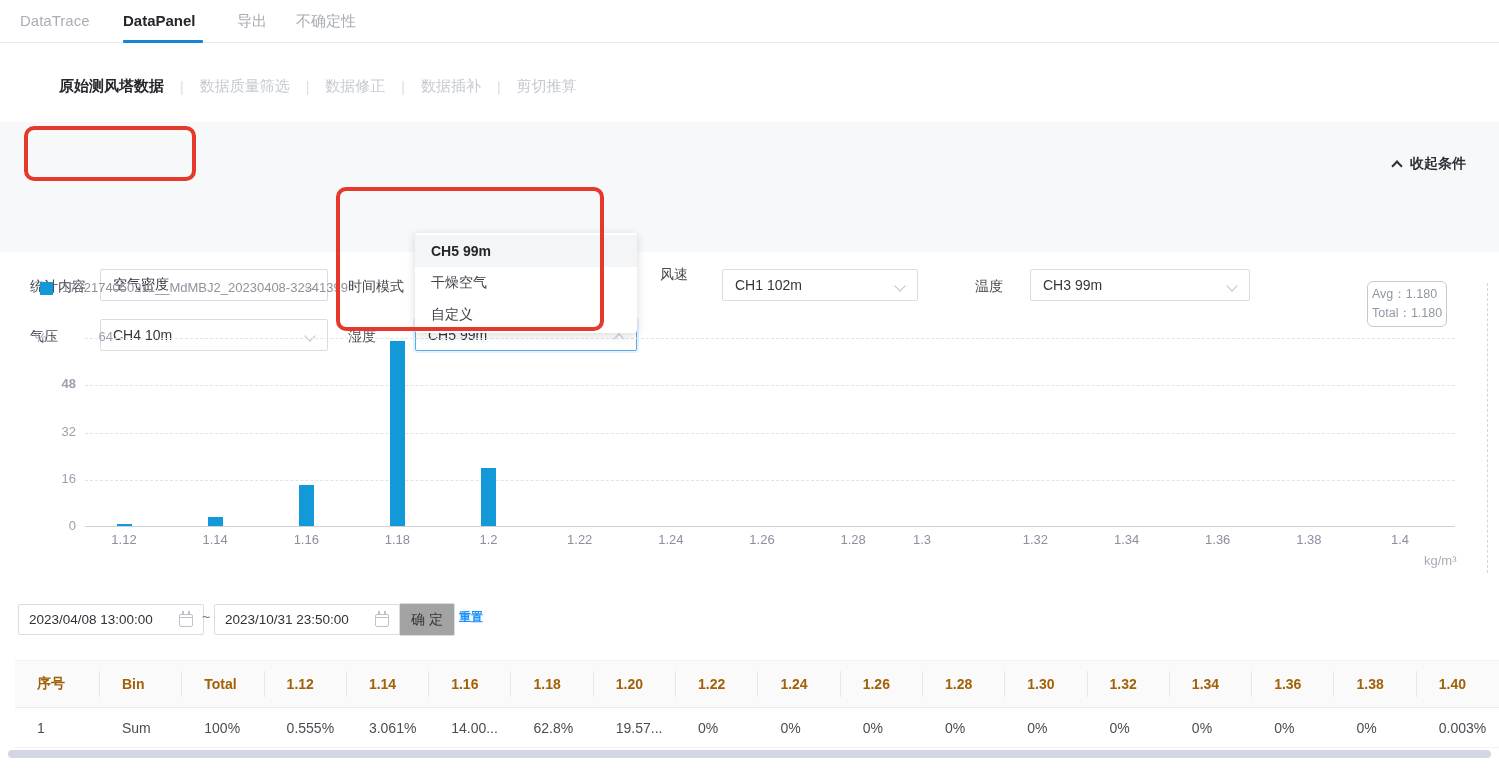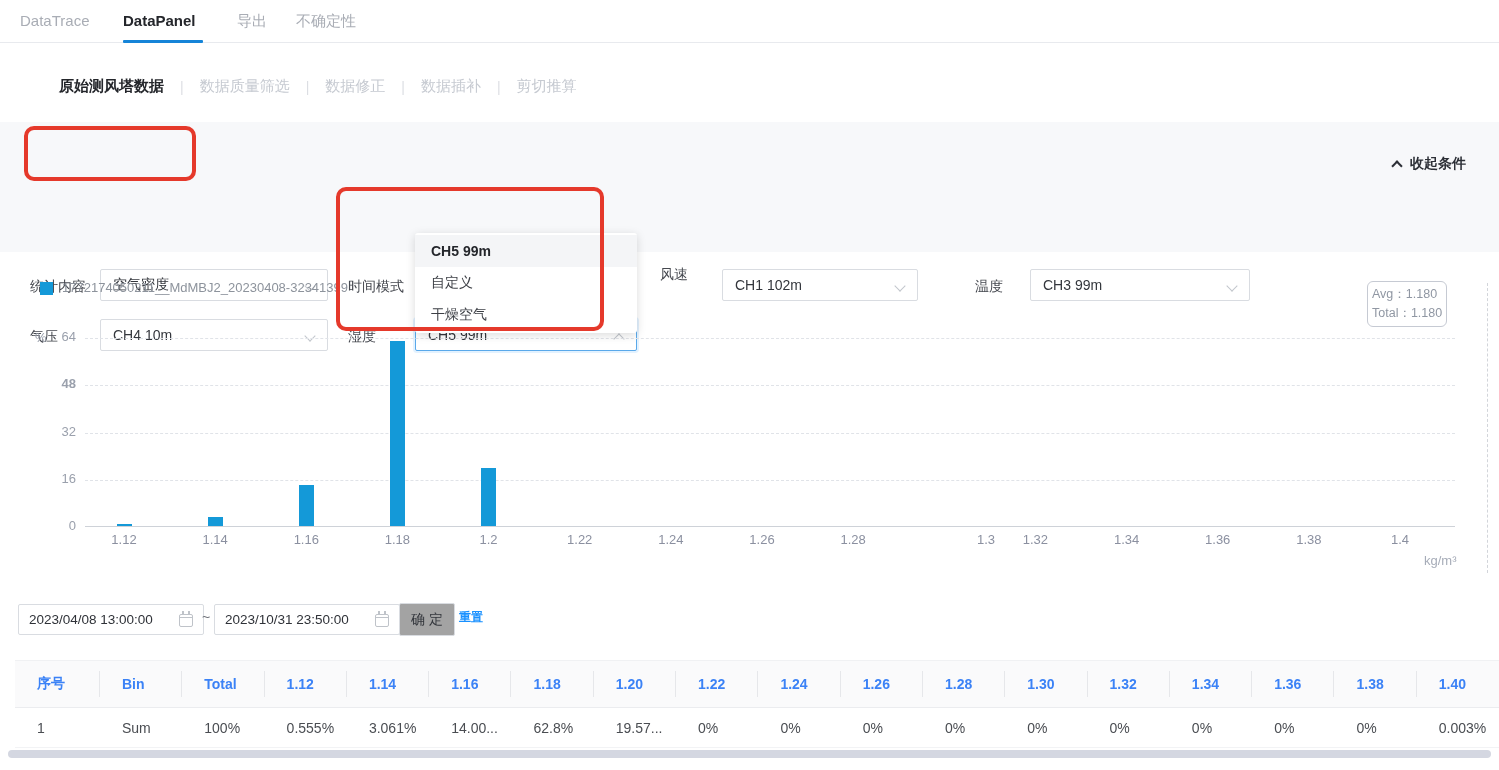--- a/index.html
+++ b/index.html
@@ -70,21 +70,21 @@
   .reset-link { position:absolute; left:459px; top:609px; font-size:12px; font-weight:bold; color:#1890ff; cursor:pointer; }
 
   
   .dtable { position:absolute; left:15px; top:660px; width:1484px; }
   .trow { display:flex; width:100%; }
   .trow.head { height:48px; background:#fafafb; border-top:1px solid #f0f1f3; border-bottom:1px solid #ebecef; }
   .trow.body { height:40px; background:#fff; border-bottom:1px solid #f2f3f5; }
   .tcell { display:flex; align-items:center; padding-left:22px; font-size:14px; overflow:hidden; white-space:nowrap; position:relative; }
   .tcell:first-child { width:85px; flex:none; }
   .tcell:not(:first-child) { flex:1; }
-  .head .tcell { color:#3b82f6; font-weight:bold; }
+  .head .tcell { color:#a16207; font-weight:bold; }
   .head .tcell:not(:last-child)::after { content:''; position:absolute; right:0; top:10px; bottom:10px; border-right:1px solid #e6e7ea; }
   .body .tcell { color:#4a4d52; }
   .hscrollbar { position:absolute; left:8px; top:750px; width:1483px; height:8px; border-radius:4px; background:#d4d7e1; cursor:grab; }
 </style>
 </head>
 <body>
 
 <div class="page">
 
   <div class="topbar">
@@ -145,22 +145,22 @@
     </div>
   </div>
 
   <div class="collapse-link">
     <span class="cchev"></span>
     <span>收起条件</span>
   </div>
 
   <div class="dropdown">
       <div class="dd-item selected">CH5 99m</div>
+      <div class="dd-item">干燥空气</div>
       <div class="dd-item">自定义</div>
-      <div class="dd-item">干燥空气</div>
     </div>
 
   <div class="red-rect r1"></div>
   <div class="red-rect r2"></div>
 
   <div class="chart">
     <span class="legend-swatch" style="background: rgb(20, 153, 216);"></span>
     <span class="legend-text">1772174050211__MdMBJ2_20230408-32341399</span>
     <div class="stat-box">
       <div>Avg：1.180</div>
@@ -187,31 +187,31 @@
         <div class="bar" style="left: 1125.21px; height: 0px; background: rgb(20, 153, 216);"></div>
         <div class="bar" style="left: 1216.36px; height: 0px; background: rgb(20, 153, 216);"></div>
         <div class="bar" style="left: 1307.5px; height: 0.0088593px; background: rgb(20, 153, 216);"></div>
       </div>
     <span class="xunit">kg/m³</span>
     <div class="vline"></div>
   <div class="ytick" style="top: 248px;">0</div>
       <div class="ytick" style="top: 200.75px;">16</div>
       <div class="ytick" style="top: 153.5px;">32</div>
       <div class="ytick" style="top: 106.25px; font-weight: bold;">48</div>
-      <div class="ytick" style="top: 59px;">64</div>
+      <div class="ytick" style="top: 59px; margin-left: 37px;">64</div>
       <div class="xtick" style="left: 84px;">1.12</div>
       <div class="xtick" style="left: 175.143px;">1.14</div>
       <div class="xtick" style="left: 266.286px;">1.16</div>
       <div class="xtick" style="left: 357.429px;">1.18</div>
       <div class="xtick" style="left: 448.571px;">1.2</div>
       <div class="xtick" style="left: 539.714px;">1.22</div>
       <div class="xtick" style="left: 630.857px;">1.24</div>
       <div class="xtick" style="left: 722px;">1.26</div>
       <div class="xtick" style="left: 813.143px;">1.28</div>
-      <div class="xtick" style="left: 946px; text-align: center;">1.3</div>
+      <div class="xtick" style="left: 882px; text-align: center;">1.3</div>
       <div class="xtick" style="left: 995.429px;">1.32</div>
       <div class="xtick" style="left: 1086.57px;">1.34</div>
       <div class="xtick" style="left: 1177.71px;">1.36</div>
       <div class="xtick" style="left: 1268.86px;">1.38</div>
       <div class="xtick" style="left: 1360px;">1.4</div>
     </div>
 
   <div class="date-input" style="left:18px">
     <span>2023/04/08 13:00:00</span>
     <span class="cal"></span>

